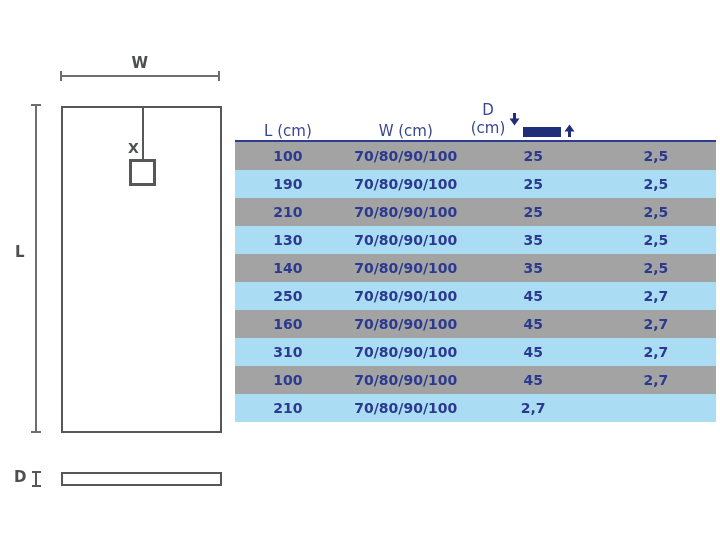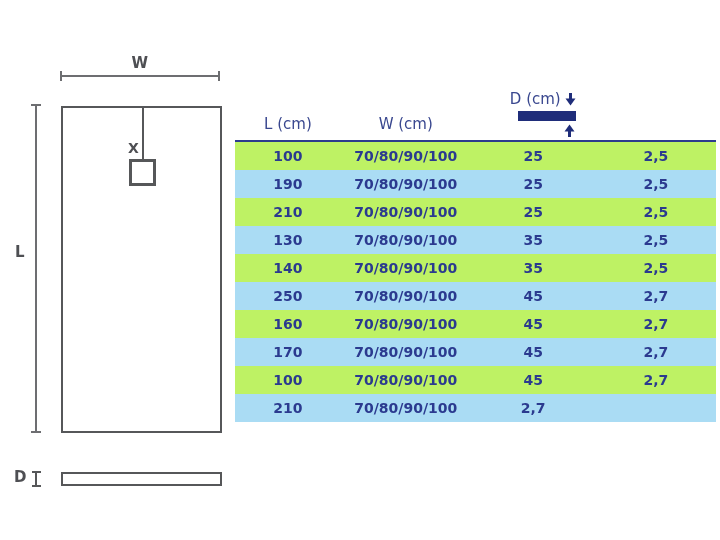--- a/index.html
+++ b/index.html
@@ -39,31 +39,31 @@
            border-top:2px solid #565759; border-bottom:2px solid #565759; }
   .dtick::before { content:""; position:absolute; left:3px; top:0; width:2px; height:12px; background:#565759; }
   .d-side-label { left:14px; top:470px; }
 
   
   .dims-table { position:absolute; left:235px; top:86px; width:481px; color:#2b3a8f; }
   .thead {
     display:grid; grid-template-columns:22% 27% 26% 25%;
     height:56px; border-bottom:2px solid #2d3c8e; align-items:end;
   }
-  .th { text-align:center; font-size:15px; font-weight:normal; color:#39478f; padding-bottom:7px; }
-  .th-d { display:flex; flex-direction:column; align-items:flex-end; justify-content:flex-end;
+  .th { text-align:center; font-size:15px; font-weight:normal; color:#39478f; }
+  .th-d { display:flex; flex-direction:row; align-items:flex-end; justify-content:flex-end;
           padding:0 20px 3px 0; gap:3px; }
   .th-d-top { display:inline-flex; align-items:center; gap:4px; font-size:15px; color:#39478f; }
   .depth-bar { width:58px; height:10px; background:#1f2d7a; }
   .arrow-svg { display:block; }
 
   .tbody .trow {
     display:grid; grid-template-columns:22% 27% 26% 25%;
     height:28px; align-items:center; text-align:center;
-    font-size:14px; font-weight:bold; color:#2b3a8f; background:#bef264;
+    font-size:14px; font-weight:bold; color:#2b3a8f; background:#a3a3a3;
   }
   .tbody .trow:nth-child(even) { background:#aadcf4; }
   .cell { line-height:1; }
 </style>
 </head>
 <body>
 
 <div class="page">
 
   <div class="diagram">
@@ -146,21 +146,21 @@
         <div class="cell">45</div>
         <div class="cell">2,7</div>
       </div>
       <div class="trow">
         <div class="cell">160</div>
         <div class="cell">70/80/90/100</div>
         <div class="cell">45</div>
         <div class="cell">2,7</div>
       </div>
       <div class="trow">
-        <div class="cell">170</div>
+        <div class="cell">310</div>
         <div class="cell">70/80/90/100</div>
         <div class="cell">45</div>
         <div class="cell">2,7</div>
       </div>
       <div class="trow">
         <div class="cell">100</div>
         <div class="cell">70/80/90/100</div>
         <div class="cell">45</div>
         <div class="cell">2,7</div>
       </div>

